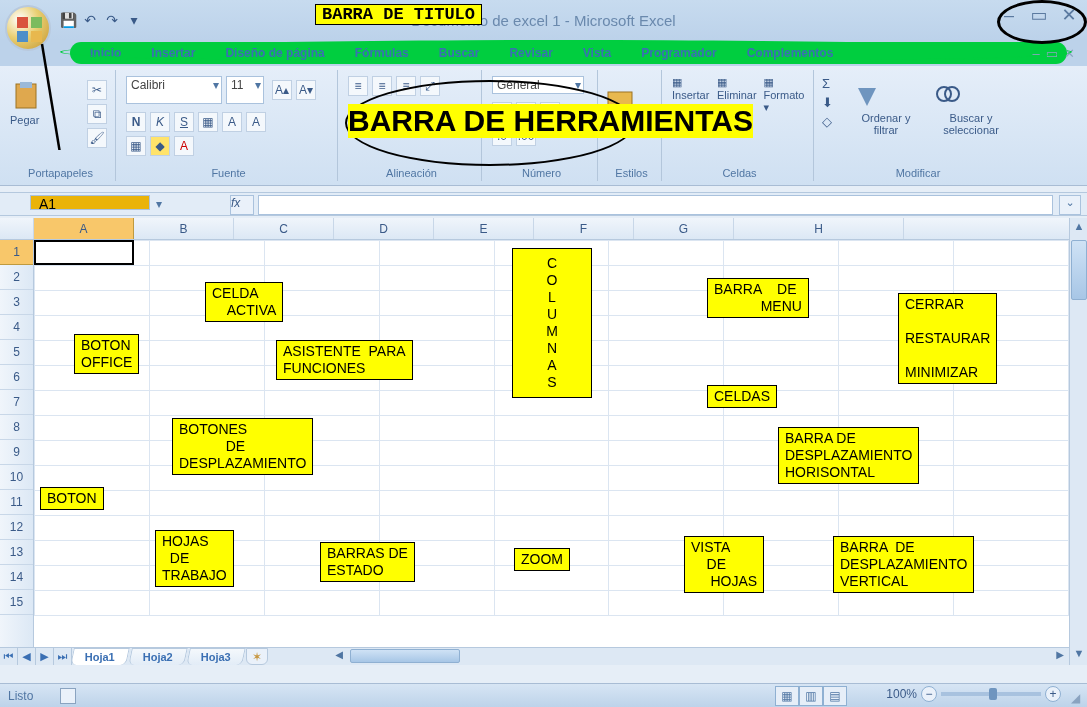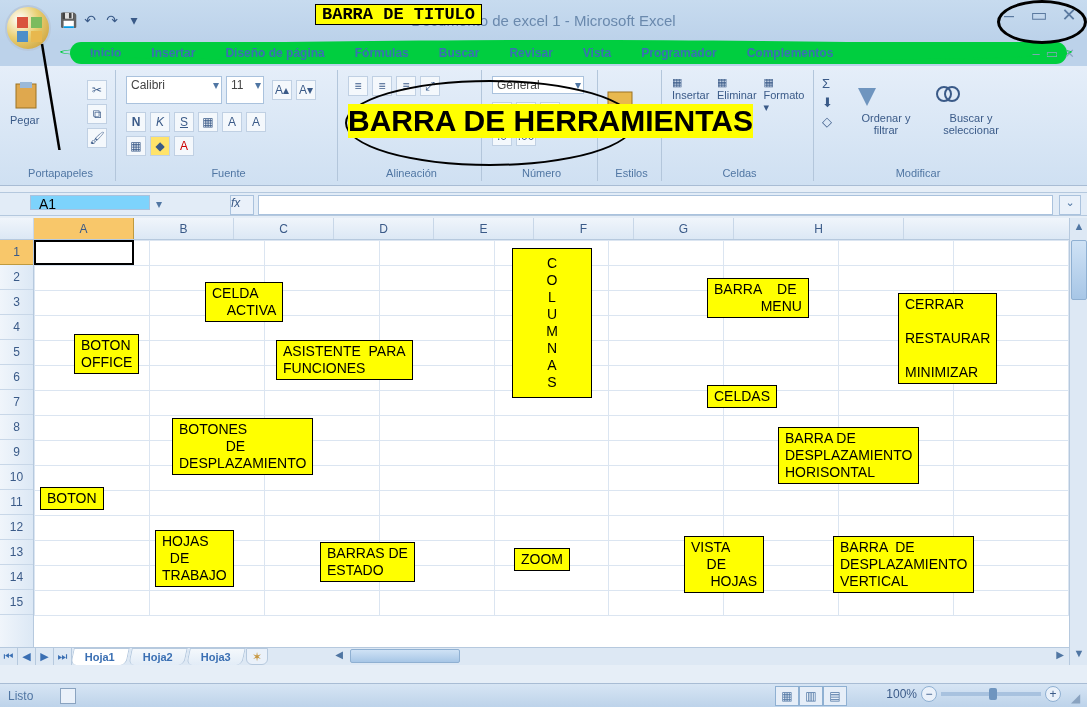--- a/index.html
+++ b/index.html
@@ -39,21 +39,21 @@
   .big-btn { display:flex; flex-direction:column; align-items:flex-start; gap:2px; color:#3a5a88; font-size:11px; padding:4px; }
   .small-icons { display:flex; flex-wrap:wrap; gap:4px; padding:4px; }
   .small-icons span { width:20px; height:20px; border:1px solid #c0d0e3; background:#f4f8fc; color:#3a5a88; font-size:12px; text-align:center; line-height:18px;}
   .font-combo { display:inline-block; padding:1px 12px 1px 4px; border:1px solid #aac2dd; background:#fff; color:#444; font-size:12px; position:relative;}
   .font-combo::after{content:"▾"; position:absolute; right:2px; color:#5076a3;}
   .ellipse-tools { position:absolute; left:345px; top:80px; width:290px; height:86px; border:2px solid #000; border-radius:50%; z-index:41; pointer-events:none;}
   .tools-label { position:absolute; left:348px; top:104px; font-size:30px; font-weight:bold; z-index:42; line-height:34px; background:#ffff00; pointer-events:none; }
 
   
   .formula-row { position:absolute; top:192px; left:0; right:0; height:24px; background:#e2ecf7; border-top:1px solid #b4c8de; border-bottom:1px solid #b4c8de; display:flex; align-items:center;}
-  .name-box { position:absolute; left:30px; top:2px; width:120px; height:15px; background:#7dd3fc; border:1px solid #aac2dd; color:#000; font-size:14px; padding-left:8px;}
+  .name-box { position:absolute; left:30px; top:2px; width:120px; height:15px; background:#eab308; border:1px solid #aac2dd; color:#000; font-size:14px; padding-left:8px;}
   .fx-btn { position:absolute; left:230px; top:2px; width:24px; height:20px; border:1px solid #aac2dd; background:#eaf1fa; color:#3a5a88; font-style:italic; text-align:left;}
   .fx-bar { position:absolute; left:258px; right:34px; top:2px; height:20px; background:#fff; border:1px solid #aac2dd;}
   .fx-expand { position:absolute; right:6px; top:2px; width:22px; height:20px; border:1px solid #aac2dd; background:#eaf1fa; color:#5076a3; text-align:center; font-size:11px;}
 
   
   .grid-wrap { position:absolute; top:218px; left:0; right:0; bottom:42px; background:#fff; }
   .col-headers { position:absolute; top:0; left:0; right:18px; height:22px; background:linear-gradient(#f0f5fb,#dce8f5); border-bottom:1px solid #b6c9de; display:flex;}
   .row-headers { position:absolute; top:22px; left:0; bottom:18px; width:34px; background:linear-gradient(90deg,#f0f5fb,#dce8f5); border-right:1px solid #b6c9de;}
   .select-all { position:absolute; top:0; left:0; width:34px; height:22px; background:#e6eef8; border-right:1px solid #b6c9de; border-bottom:1px solid #b6c9de;}
   .col-h { width:100px; border-right:1px solid #c8d7e8; text-align:center; line-height:22px; color:#3a5a88; font-size:12px;}

